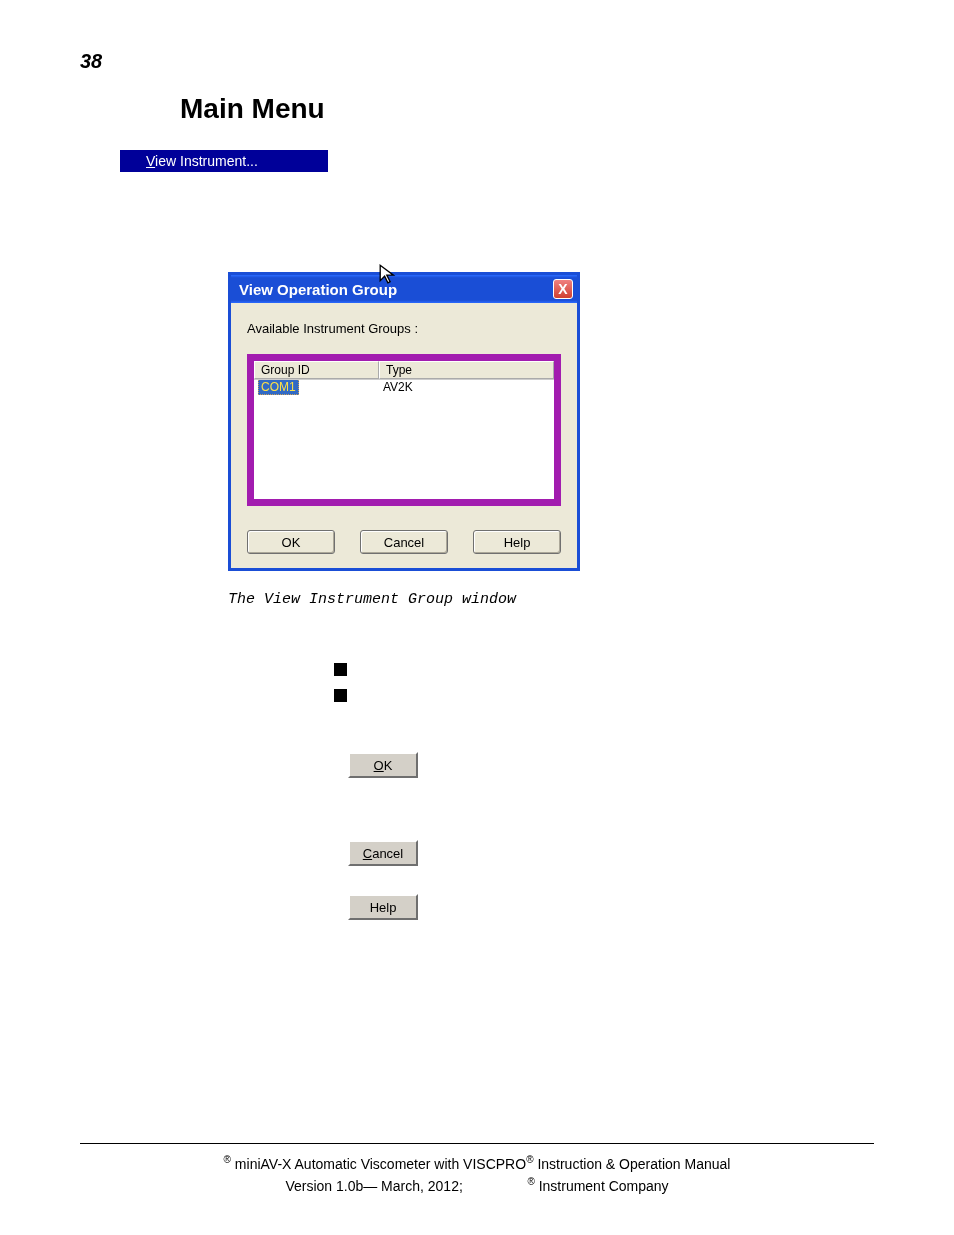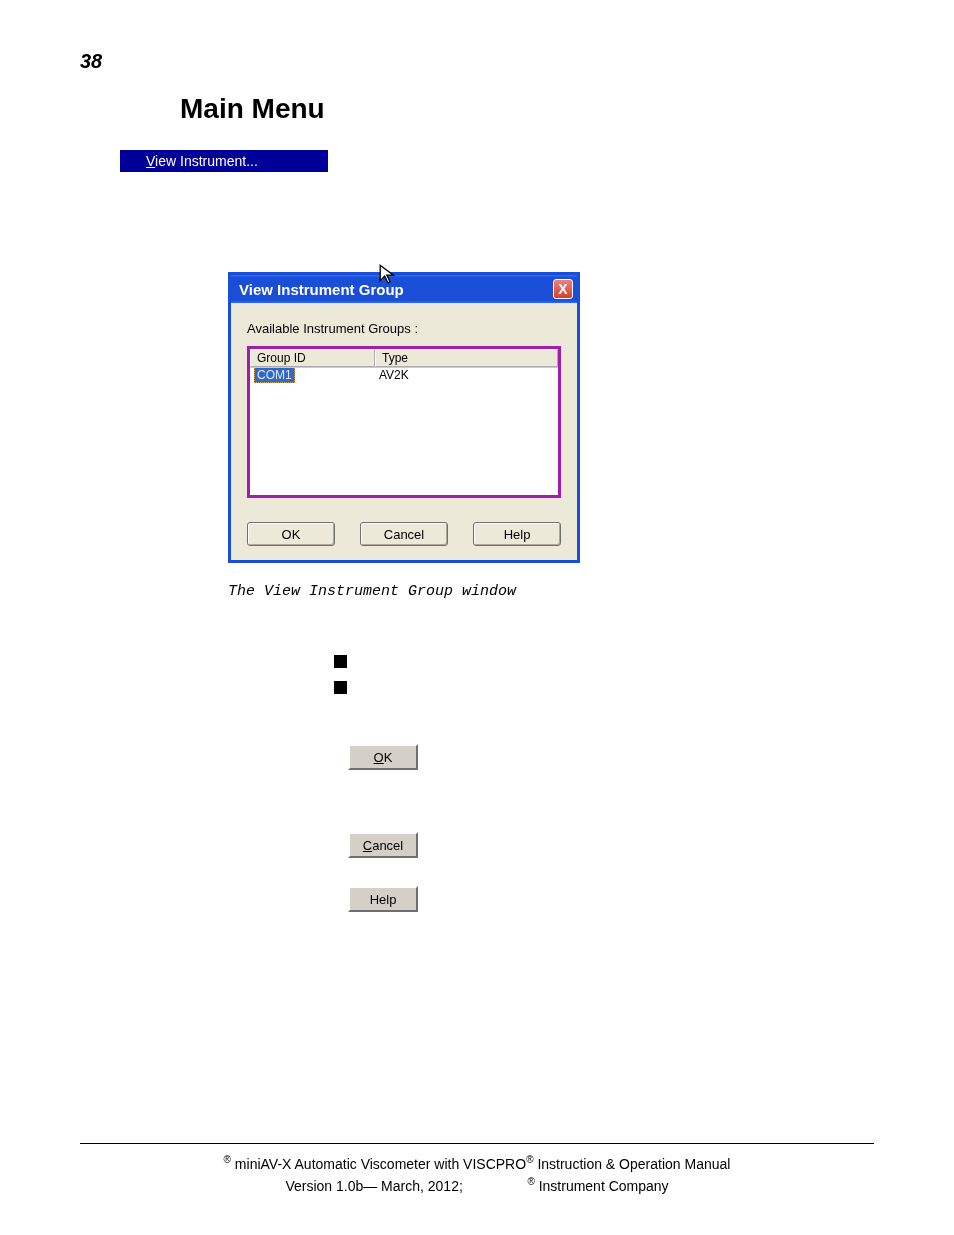--- a/index.html
+++ b/index.html
@@ -72,26 +72,26 @@
     font-family: Arial, sans-serif;
     font-size: 14px;
     line-height: 1;
   }
   .dialog-body {
     padding: 18px 16px 14px 16px;
     font-family: Tahoma, Arial, sans-serif;
   }
   .avail-label {
     font-size: 13px;
-    margin-bottom: 10px;
+    margin-bottom: 18px;
     display: block;
   }
   .listbox {
     background: #fff;
-    border: 3px solid #a21caf;
+    border: 7px solid #a21caf;
     height: 152px;
     display: flex;
     flex-direction: column;
   }
   .listbox-headers {
     display: flex;
     background: #ece9d8;
     border-bottom: 1px solid #ccc;
   }
   .listbox-headers div {
@@ -112,21 +112,21 @@
   }
   .listbox-row .cell-group {
     width: 125px;
     padding: 0 4px;
   }
   .listbox-row .cell-type {
     flex: 1;
     padding: 0 4px;
   }
   .row-selected .cell-group {
-    color: #e5e5e5;
+    color: #fde047;
   }
   .row-selected .cell-group span {
     background: #316ac5;
     border: 1px dotted #caa05a;
     padding: 0 2px;
   }
 
   .dialog-buttons {
     display: flex;
     justify-content: space-between;
@@ -219,21 +219,21 @@
   <div class="page-number">38</div>
 
   <div class="section-title">Main Menu</div>
 
   <div class="menu-bar-item">
     <span class="ul">V</span><span>iew Instrument...</span>
   </div>
 
   <div class="dialog-window">
     <div class="titlebar">
-      <span class="titlebar-text">View Instrument Group</span>
+      <span class="titlebar-text">View Operation Group</span>
       <span class="titlebar-close">X</span>
     </div>
     <div class="dialog-body">
       <span class="avail-label">Available Instrument Groups :</span>
       <div class="listbox">
         <div class="listbox-headers">
           <div class="col-group">Group ID</div>
           <div class="col-type">Type</div>
         </div>
         <div class="listbox-rows">

